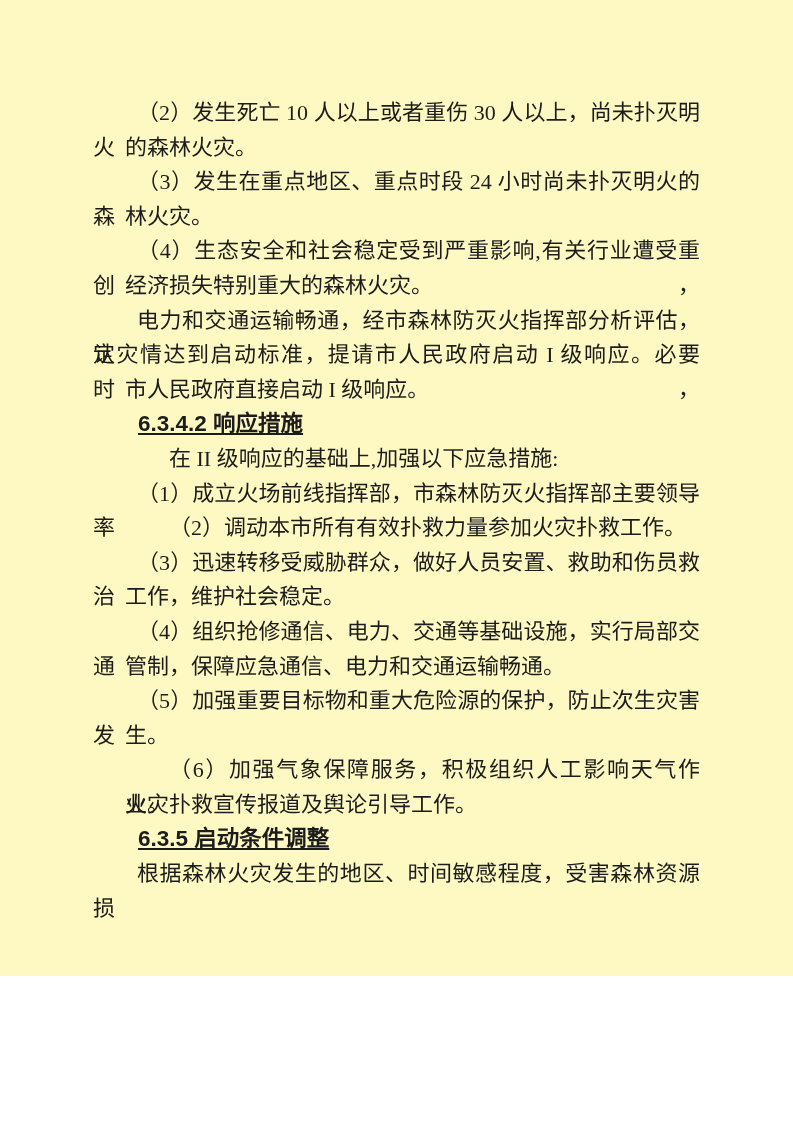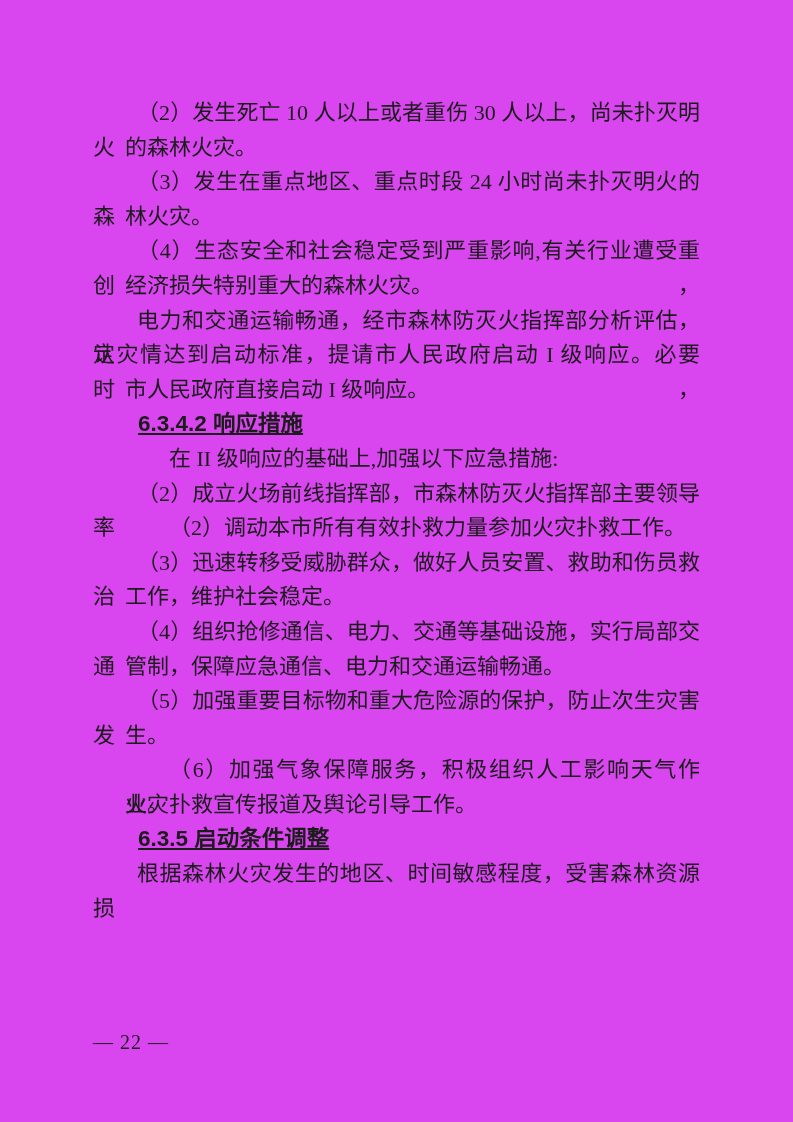--- a/index.html
+++ b/index.html
@@ -13,22 +13,22 @@
     position: relative;
     overflow: hidden;
     font-family: "Liberation Serif", "DejaVu Serif", serif;
     color: #1c1c1c;
   }
   .page {
     position: absolute;
     left: 0;
     top: 0;
     width: 793px;
-    height: 1122px;
-    background: #d946ef;
+    height: 976px;
+    background: #fef9c3;
     overflow: hidden;
   }
   .content {
     position: absolute;
     left: 93px;
     top: 96px;
     width: 607px;
   }
   .line {
     font-size: 22px;
@@ -74,21 +74,21 @@
       <div class="line end">的森林火灾。</div>
       <div class="line first">（3）发生在重点地区、重点时段 24 小时尚未扑灭明火的森</div>
       <div class="line end">林火灾。</div>
       <div class="line first">（4）生态安全和社会稳定受到严重影响,有关行业遭受重创，</div>
       <div class="line end">经济损失特别重大的森林火灾。</div>
       <div class="line first">电力和交通运输畅通，经市森林防灭火指挥部分析评估，认</div>
       <div class="line">定灾情达到启动标准，提请市人民政府启动 I 级响应。必要时，</div>
       <div class="line end">市人民政府直接启动 I 级响应。</div>
       <div class="line heading">6.3.4.2 响应措施</div>
       <div class="line first end">在 II 级响应的基础上,加强以下应急措施:</div>
-      <div class="line first">（2）成立火场前线指挥部，市森林防灭火指挥部主要领导率</div>
+      <div class="line first">（1）成立火场前线指挥部，市森林防灭火指挥部主要领导率</div>
       <div class="line first end">（2）调动本市所有有效扑救力量参加火灾扑救工作。</div>
       <div class="line first">（3）迅速转移受威胁群众，做好人员安置、救助和伤员救治</div>
       <div class="line end">工作，维护社会稳定。</div>
       <div class="line first">（4）组织抢修通信、电力、交通等基础设施，实行局部交通</div>
       <div class="line end">管制，保障应急通信、电力和交通运输畅通。</div>
       <div class="line first">（5）加强重要目标物和重大危险源的保护，防止次生灾害发</div>
       <div class="line end">生。</div>
       <div class="line first end">（6）加强气象保障服务，积极组织人工影响天气作业。</div>
       <div class="line end">火灾扑救宣传报道及舆论引导工作。</div>
       <div class="line heading">6.3.5 启动条件调整</div>

